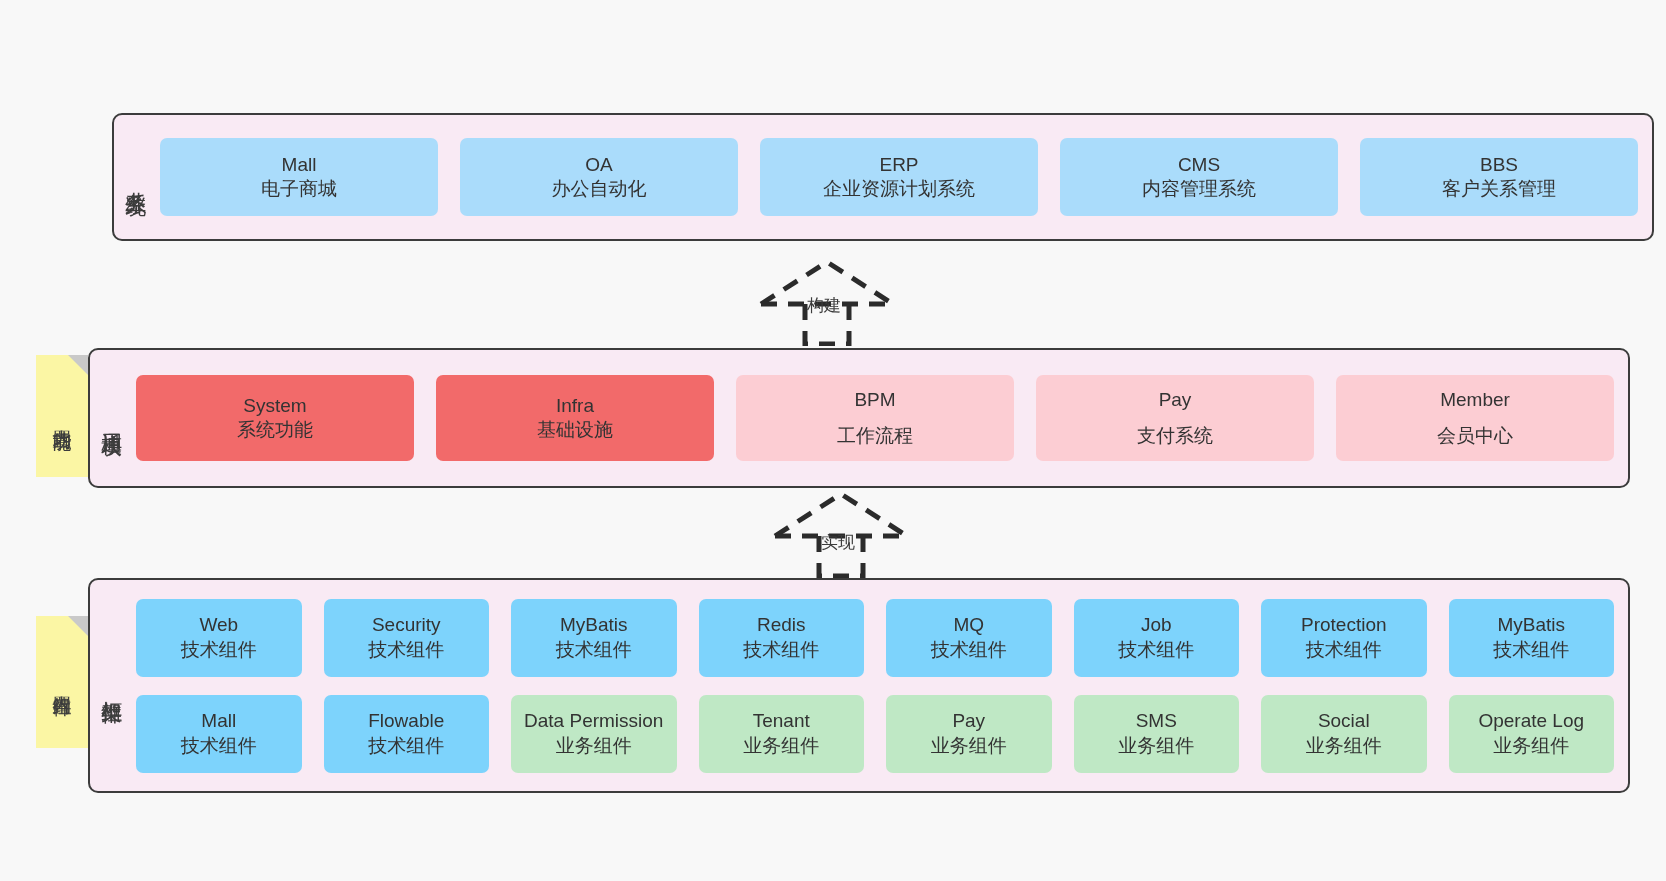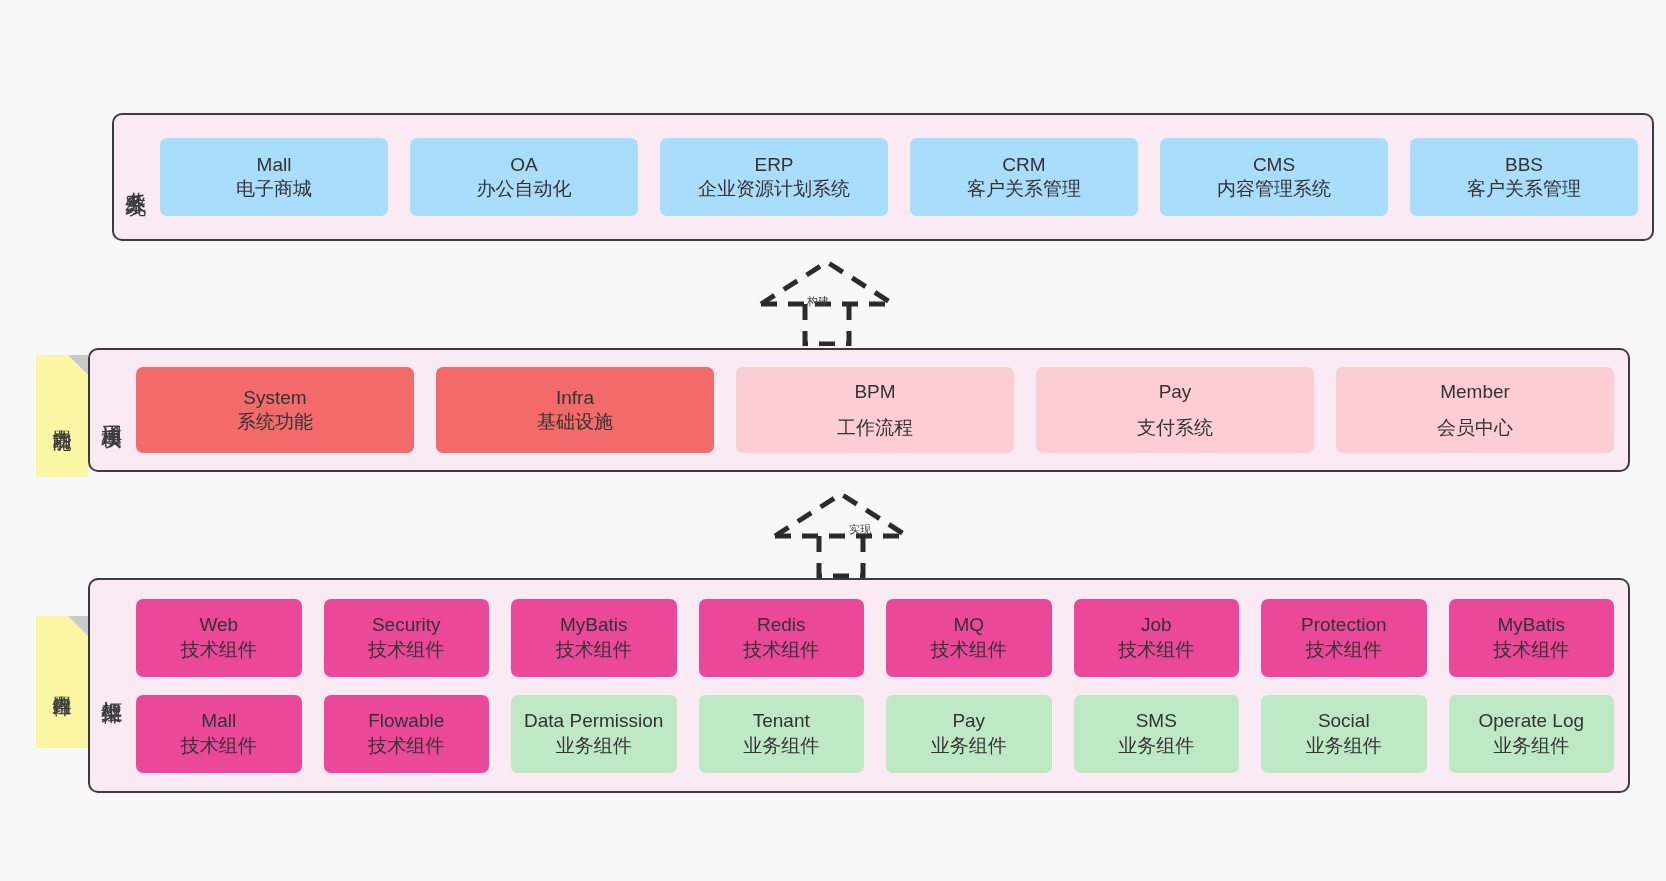--- a/index.html
+++ b/index.html
@@ -80,21 +80,21 @@
     min-width: 0;
     user-select: none;
   }
   .node .n-title { white-space: nowrap; }
   .node .n-sub   { white-space: nowrap; }
   .node.wrap .n-title { white-space: normal; }
 
   .node.biz        { background: #aadcfb; height: 78px; }
   .node.mod-strong { background: #f26a6a; height: 86px; }
   .node.mod-light  { background: #fccdd3; height: 86px; gap: 12px; }
-  .node.tech       { background: #ec4899; height: 78px; }
+  .node.tech       { background: #7dd3fc; height: 78px; }
   .node.svc        { background: #bfe8c5; height: 78px; text-align: right; }
 
   
   .sticky {
     position: absolute;
     box-sizing: border-box;
     width: 52px;
     background: #fbf6a4;
     z-index: 2;
     display: flex;
@@ -120,21 +120,21 @@
   }
 
   
   .arrow {
     position: absolute;
     z-index: 1;
   }
   .arrow svg { display: block; }
   .arrow-label {
     position: absolute;
-    font-size: 11px;
+    font-size: 17px;
     color: #3c3c3c;
     background: transparent;
     white-space: nowrap;
     user-select: none;
   }
 </style>
 </head>
 <body>
 
 <div id="canvas">
@@ -147,24 +147,20 @@
           <div class="n-title">Mall</div>
           <div class="n-sub">电子商城</div>
         </div>
         <div class="node biz">
           <div class="n-title">OA</div>
           <div class="n-sub">办公自动化</div>
         </div>
         <div class="node biz">
           <div class="n-title">ERP</div>
           <div class="n-sub">企业资源计划系统</div>
-        </div>
-        <div class="node biz">
-          <div class="n-title">CRM</div>
-          <div class="n-sub">客户关系管理</div>
         </div>
         <div class="node biz">
           <div class="n-title">CMS</div>
           <div class="n-sub">内容管理系统</div>
         </div>
         <div class="node biz">
           <div class="n-title">BBS</div>
           <div class="n-sub">客户关系管理</div>
         </div>
       </div>
@@ -178,21 +174,21 @@
       <path d="M 48 46 L 48 86 L 92 86 L 92 46" fill="none" stroke="#2b2b2b" stroke-width="5" stroke-dasharray="16,11" stroke-linecap="butt"></path>
     </svg>
     <span class="arrow-label" style="left:50px; top:36px;">构建</span>
   </div>
 
   <div class="sticky" style="left:36px; top:355px; height:122px;">
     <span class="fold"></span>
     <span>内置功能</span>
   </div>
 
-  <div class="layer" id="layer-modules" style="left:88px; top:348px; width:1542px; height:124px;">
+  <div class="layer" id="layer-modules" style="left:88px; top:348px; width:1542px; height:140px;">
     <div class="layer-label">通用模块</div>
     <div class="layer-body">
       <div class="row">
         <div class="node mod-strong">
           <div class="n-title">System</div>
           <div class="n-sub">系统功能</div>
         </div>
         <div class="node mod-strong">
           <div class="n-title">Infra</div>
           <div class="n-sub">基础设施</div>
@@ -212,21 +208,21 @@
       </div>
     </div>
   </div>
 
   <div class="arrow" style="left:771px; top:490px; width:140px; height:88px;">
     <svg width="140" height="88" viewBox="0 0 140 88">
       <path d="M 4 46 L 70 4 L 136 46" fill="none" stroke="#2b2b2b" stroke-width="5" stroke-dasharray="16,11" stroke-linecap="butt"></path>
       <path d="M 4 46 L 136 46" fill="none" stroke="#2b2b2b" stroke-width="5" stroke-dasharray="16,11" stroke-linecap="butt"></path>
       <path d="M 48 46 L 48 86 L 92 86 L 92 46" fill="none" stroke="#2b2b2b" stroke-width="5" stroke-dasharray="16,11" stroke-linecap="butt"></path>
     </svg>
-    <span class="arrow-label" style="left:50px; top:32px;margin-left:28px;">实现</span>
+    <span class="arrow-label" style="left:50px; top:41px;">实现</span>
   </div>
 
   <div class="sticky" style="left:36px; top:616px; height:132px;">
     <span class="fold"></span>
     <span>内置组件</span>
   </div>
 
   <div class="layer" id="layer-framework" style="left:88px; top:578px; width:1542px; height:215px;">
     <div class="layer-label">框架组件</div>
     <div class="layer-body">

